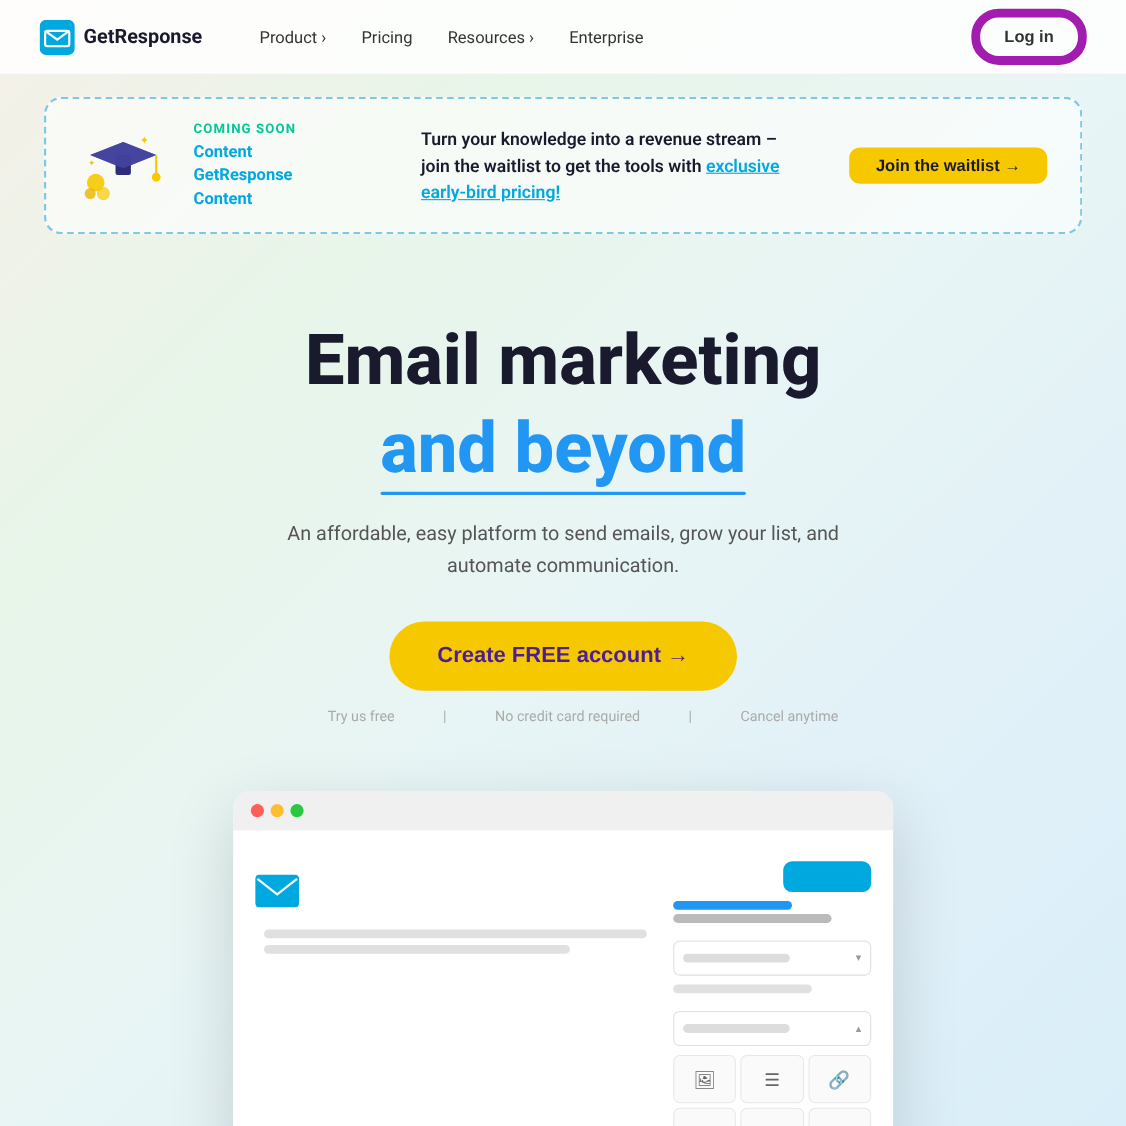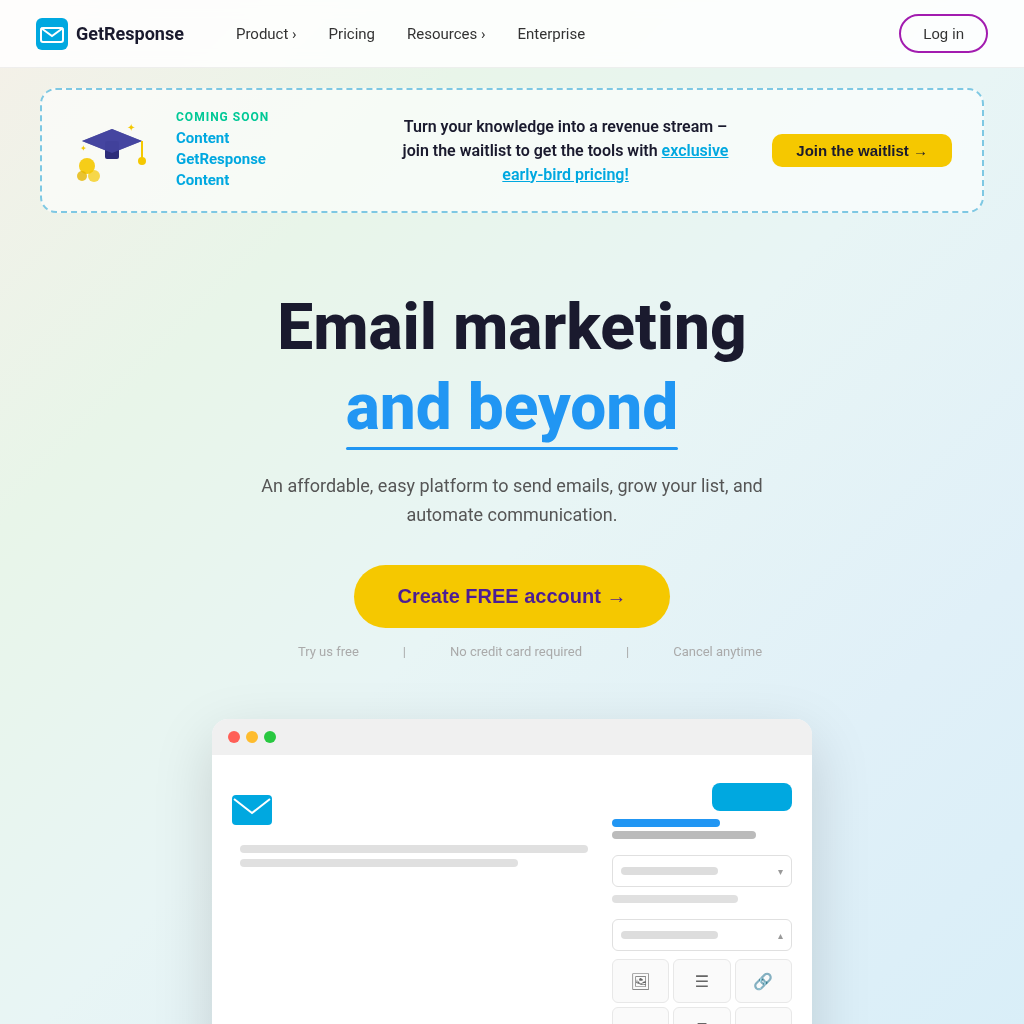--- a/index.html
+++ b/index.html
@@ -53,25 +53,25 @@
       border-radius: 6px;
       white-space: nowrap;
     }
     .nav-actions {
       display: flex;
       align-items: center;
       gap: 12px;
     }
     .btn-login {
       padding: 9px 22px;
-      border: 2px solid #a21caf;
+      border: 8px solid #a21caf;
       border-radius: 25px;
       background: transparent;
       font-size: 15px;
-      font-weight: 400;
+      font-weight: 700;
       color: #333;
       cursor: pointer;
     }
     .btn-signup {
       padding: 9px 22px;
       border: none;
       border-radius: 25px;
       background: #00a8e0;
       font-size: 15px;
       font-weight: 600;
@@ -111,21 +111,21 @@
       font-size: 15px;
       font-weight: 700;
       color: #00a8e0;
       line-height: 1.4;
     }
     .banner-main-text {
       flex: 2;
       font-size: 16px;
       font-weight: 600;
       color: #1a1a2e;
-      text-align: center;
+      text-align: left;
       line-height: 1.5;
     }
     .banner-main-text .highlight {
       color: #00a8e0;
       text-decoration: underline;
       text-decoration-color: #00a8e0;
     }
     .btn-waitlist {
       padding: 8px 24px;
       border: none;

